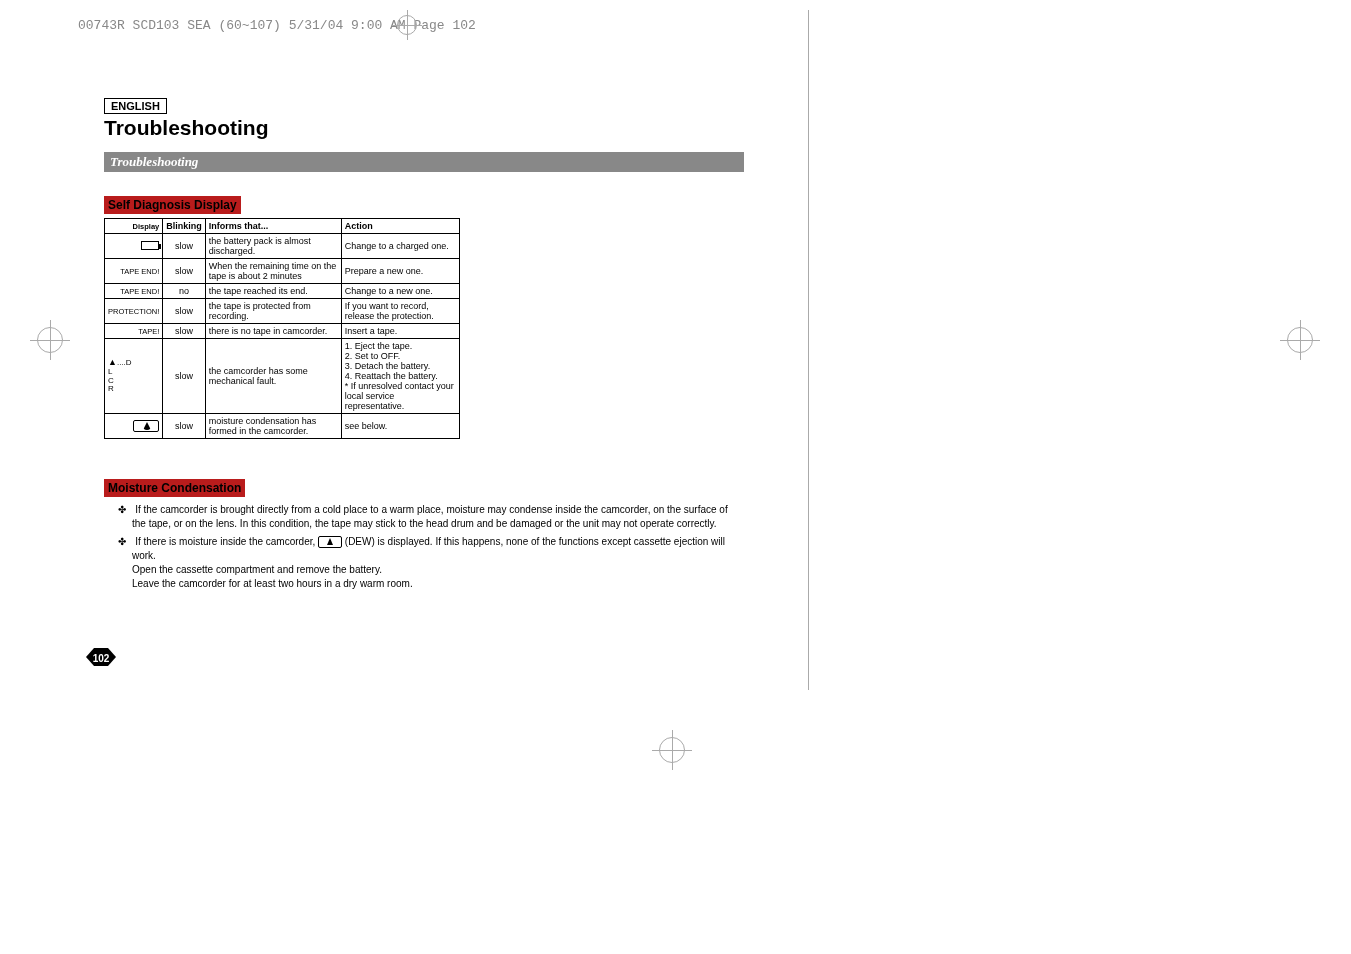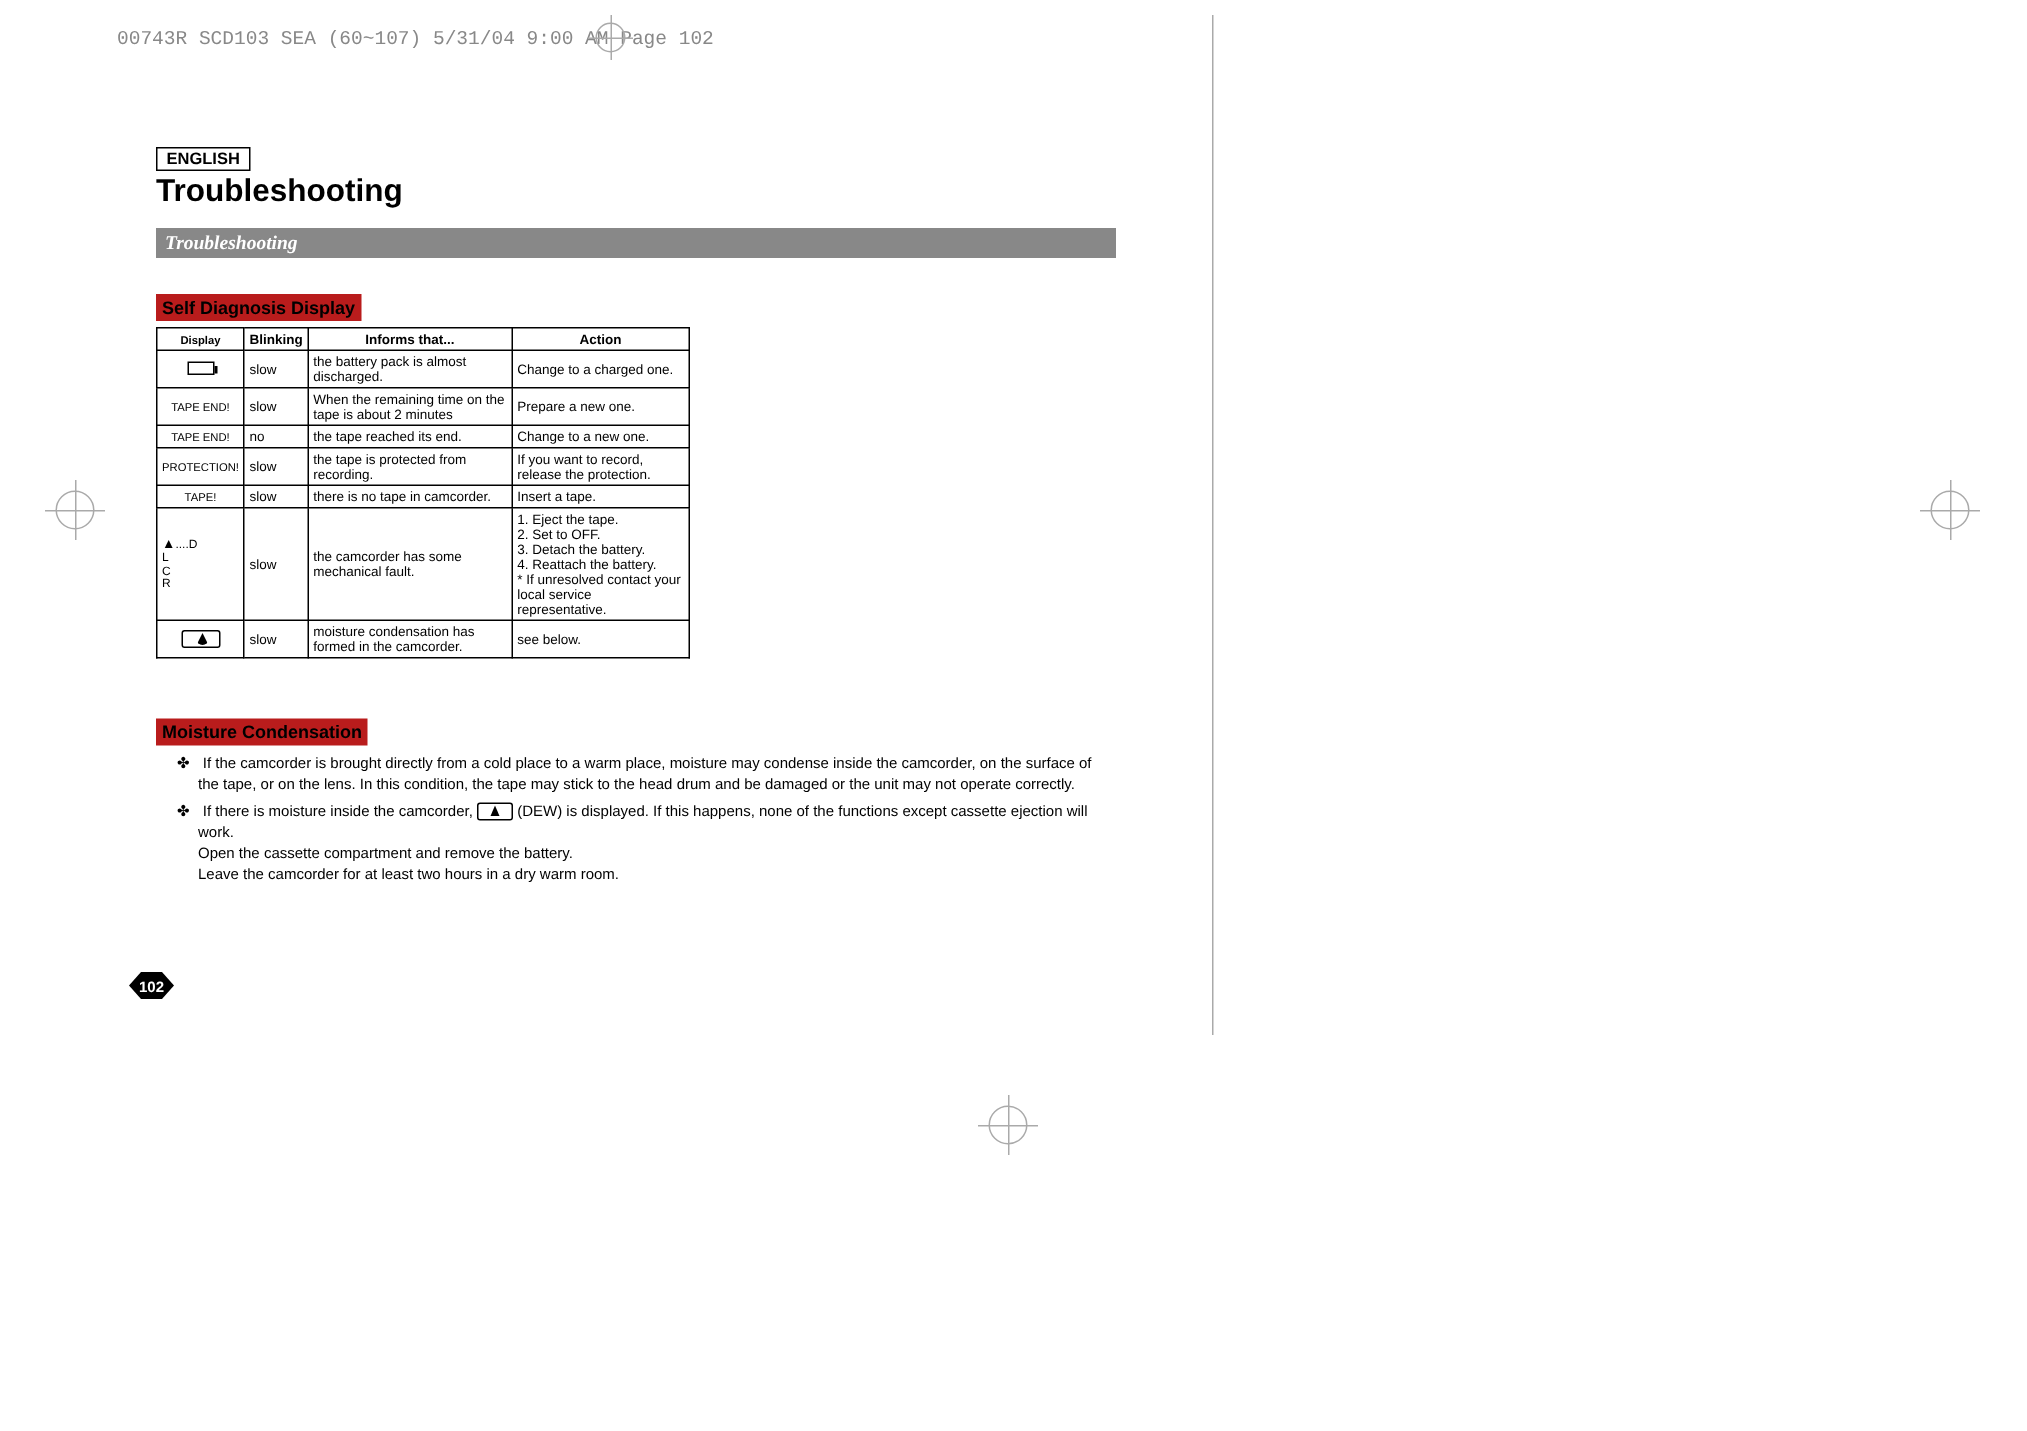--- a/index.html
+++ b/index.html
@@ -127,25 +127,24 @@
       border: 1.5px solid #000;
     }
     .diag-table th, .diag-table td {
       border: 1px solid #000;
       padding: 2px 3px;
       vertical-align: middle;
       text-align: left;
     }
     .diag-table th {
       font-weight: bold;
-      text-align: center;
       font-size: 9px;
     }
-    .diag-table .col-display { width: 50px; text-align: center; font-size: 7.5px; }
-    .diag-table .col-blink { width: 32px; text-align: left; }
+    .diag-table .col-display { width: 50px; text-align: right; font-size: 7.5px; }
+    .diag-table .col-blink { width: 32px; text-align: center; }
     .diag-table .col-info { width: 136px; }
     .diag-table .col-action { width: 118px; }
     .batt-icon {
       display: inline-block;
       width: 18px;
       height: 9px;
       border: 1.5px solid #000;
       position: relative;
     }
     .batt-icon::after {

